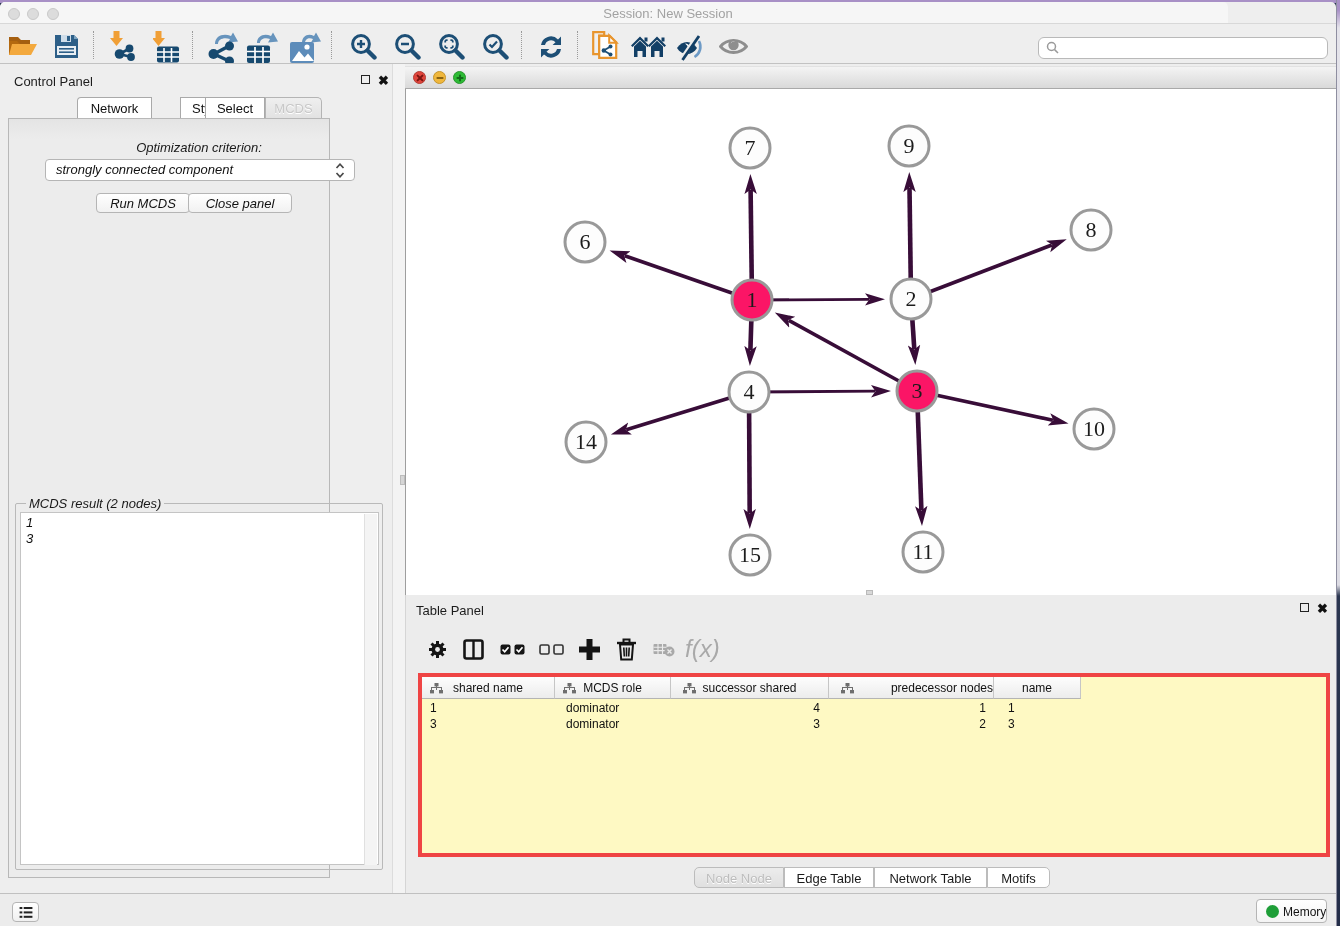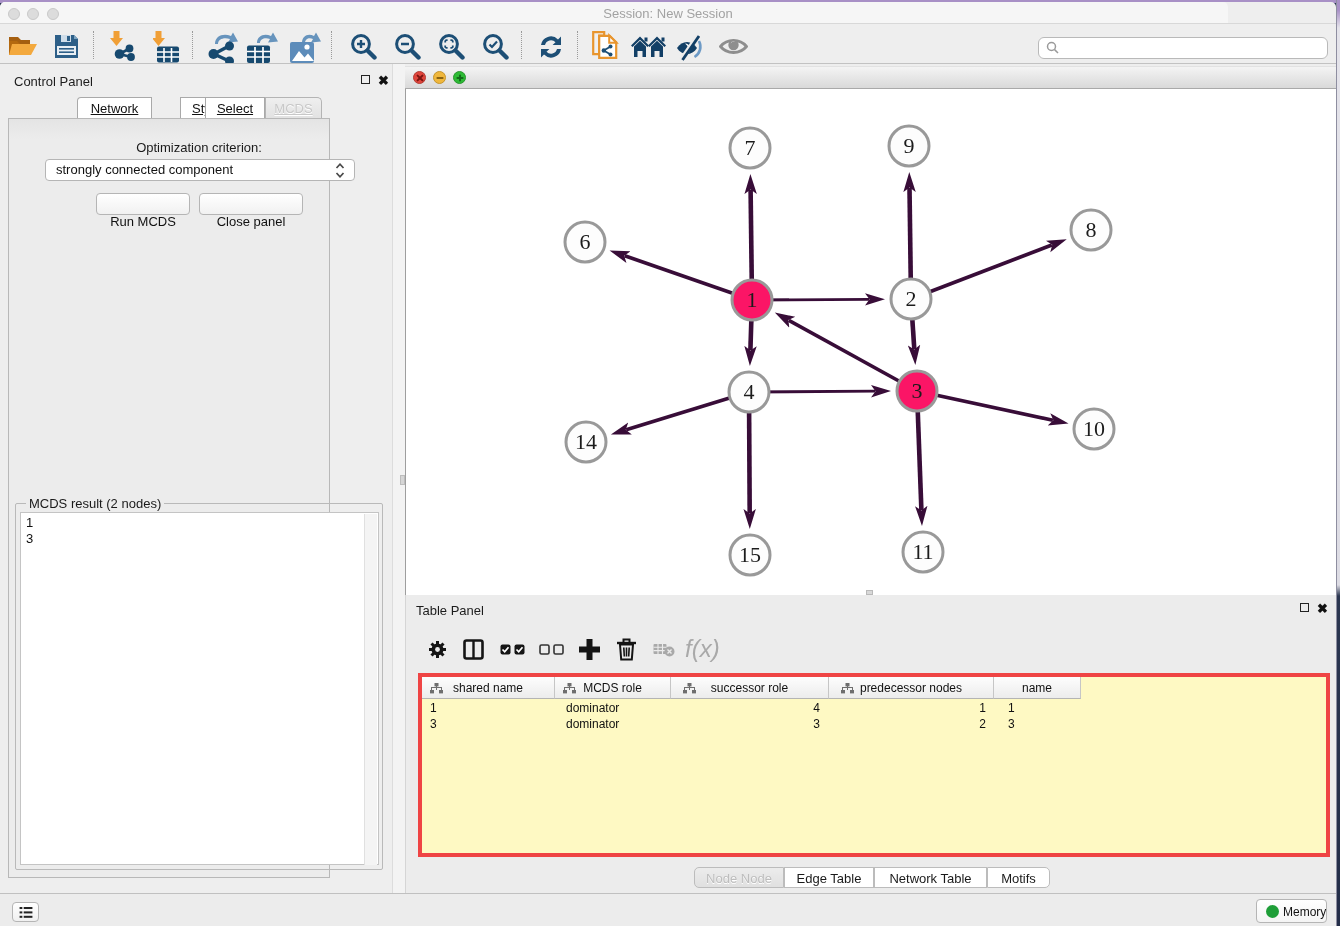--- a/index.html
+++ b/index.html
@@ -15,31 +15,31 @@
 #title { left:0; top:4px; width:1336px; text-align:center; font-size:13px; color:#a2a2a2; }
 
 #toolbar { left:0; top:21px; width:1336px; height:41px; background:#eeeeee; border-top:1px solid #d8d8d8; border-bottom:1px solid #c2c2c2; }
 .sep { position:absolute; top:7px; height:28px; width:0; border-left:1px dotted #9a9a9a; }
 #search { left:1038px; top:13px; width:290px; height:22px; background:#ffffff; border:1px solid #b9b9b9; border-radius:6px; }
 
 #cpanel { left:0; top:62px; width:392px; height:829px; background:#eeeeee; }
 #cphead { left:14px; top:10px; font-size:13px; color:#1c1c1c; }
 .winbtn-sq { position:absolute; width:9px; height:9px; border:1.6px solid #222; }
 .winbtn-x { position:absolute; font-size:13px; font-weight:bold; color:#111; line-height:10px; }
-.tab { position:absolute; top:33px; height:21px; background:#ffffff; border:1px solid #a9a9a9; border-bottom:none; font-size:13px; text-align:center; color:#111; padding-top:3px;text-decoration:underline; }
+.tab { position:absolute; top:33px; height:21px; background:#ffffff; border:1px solid #a9a9a9; border-bottom:none; font-size:13px; text-align:center; color:#111; padding-top:3px; }
 #tabNetwork { left:77px; width:75px; border-radius:4px 0 0 0; }
 #tabStyle { left:152px; width:53px;margin-left:28px; }
 #tabSelect { left:205px; width:60px; }
 #tabMCDS { left:265px; width:57px; background:linear-gradient(#efefef,#e2e2e2); border-radius:0 5px 0 0; color:#c8c8c8; text-shadow:0 1px 0 #ffffff; border-color:#b4b4b4; }
-#cpcontent { left:8px; top:54px; width:322px; height:760px; background:linear-gradient(#e4e4e4,#ececec 20px); border:1px solid #b8b8b8; }
+#cpcontent { left:8px; top:54px; width:322px; height:760px; background:linear-gradient(#e4e4e4,#ececec 20px); border:1px solid #b8b8b8;font-style:italic; }
 #optlabel { left:0; top:21px; width:380px; text-align:center; font-size:13px; line-height:15px; color:#1a1a1a; }
 #combo { left:36px; top:40px; width:310px; height:22px; background:#ffffff; border:1px solid #b5b5b5; border-radius:4px; font-size:13px; color:#111; padding:2px 0 0 10px; }
-.btn { position:absolute; top:74px; height:20px; background:linear-gradient(#ffffff,#f1f1f1); border:1px solid #b5b5b5; border-radius:4px; font-size:13px; color:#111; text-align:center; padding-top:20px; }
+.btn { position:absolute; top:74px; height:20px; background:linear-gradient(#ffffff,#f1f1f1); border:1px solid #b5b5b5; border-radius:4px; font-size:13px; color:#111; text-align:center; padding-top:2px; }
 #btnRun { left:87px; width:94px; }
-#btnClose { left:190px; width:104px; }
+#btnClose { left:179px; width:104px; }
 #mcdsgroup { left:6px; top:384px; width:368px; height:367px; border:1px solid #b9b9b9; border-radius:2px; }
 #mcdslegend { position:absolute; left:10px; top:-8px; background:#ececec; font-size:13px; color:#1a1a1a; padding:0 3px; }
 #mcdstext { position:absolute; left:4px; top:8px; width:359px; height:353px; background:#ffffff; border:1px solid #c4c4c4; font-size:13px; color:#111; line-height:16px; padding:2px 0 0 5px; }
 #mcdsscroll { position:absolute; right:1px; top:1px; width:13px; height:351px; background:#f4f4f4; border-left:1px solid #e0e0e0; }
 
 #vdivider { left:392px; top:62px; width:13px; height:829px; background:#f3f3f3; border-left:1px solid #dcdcdc; }
 
 #netwin { left:405px; top:62px; width:931px; height:529px; }
 #nettitle { left:0; top:2px; width:931px; height:23px; background:linear-gradient(#f4f4f4,#d9d9d9); border-bottom:1px solid #a9a9a9; border-top:1px solid #e2e2e2; }
 #nettitletext { left:0; top:6px; width:931px; text-align:center; font-size:13px; font-weight:600; color:#2a2a2a; }
@@ -331,22 +331,22 @@
     <svg class="abs" style="left:247px; top:48px;" width="22" height="14" viewBox="0 0 22 14">
       <rect x="0.5" y="1" width="13" height="10" rx="1" fill="#a9a9a9"></rect>
       <path d="M0.5 4.2 h13 M0.5 7.6 h13 M5 1 v10 M9.5 1 v10" stroke="#ececec" stroke-width="1.1"></path>
       <circle cx="16.5" cy="8.5" r="5" fill="#a9a9a9"></circle>
       <path d="M14.5 6.5 l4 4 M18.5 6.5 l-4 4" stroke="#ececec" stroke-width="1.4"></path>
     </svg>
     <div class="abs" style="left:279px; top:40px; font-family:Liberation Sans, sans-serif; font-style:italic; font-size:24px; color:#a9a9a9;">f(x)</div>
     <div id="tptable" class="abs">
       <div class="th" style="left:0; width:133px;">shared name</div>
       <div class="th" style="left:133px; width:116px;">MCDS role</div>
-      <div class="th" style="left:249px; width:158px;">successor role</div>
-      <div class="th" style="left:407px; width:165px;">predecessor nodes</div>
+      <div class="th" style="left:249px; width:158px;">successor shared</div>
+      <div class="th" style="left:407px; width:165px;text-align:right;">predecessor nodes</div>
       <div class="th" style="left:572px; width:87px;">name</div>
       <svg class="abs" style="left:8px; top:6px;" width="13" height="11" viewBox="0 0 13 11">
           <g fill="#6e6e6e">
             <rect x="4.5" y="0" width="4" height="3.4"></rect>
             <rect x="0" y="7" width="4" height="3.4"></rect>
             <rect x="9" y="7" width="4" height="3.4"></rect>
             <path d="M6 3 h1 v2 h-5 v2 h-1 v-3 h5 z M6 4 h1 v3 h-1 z M11 4 h1 v3 h-1 z M6 4 h6 v1 h-6 z" fill="#6e6e6e"></path>
           </g>
         </svg>
       <svg class="abs" style="left:141px; top:6px;" width="13" height="11" viewBox="0 0 13 11">

